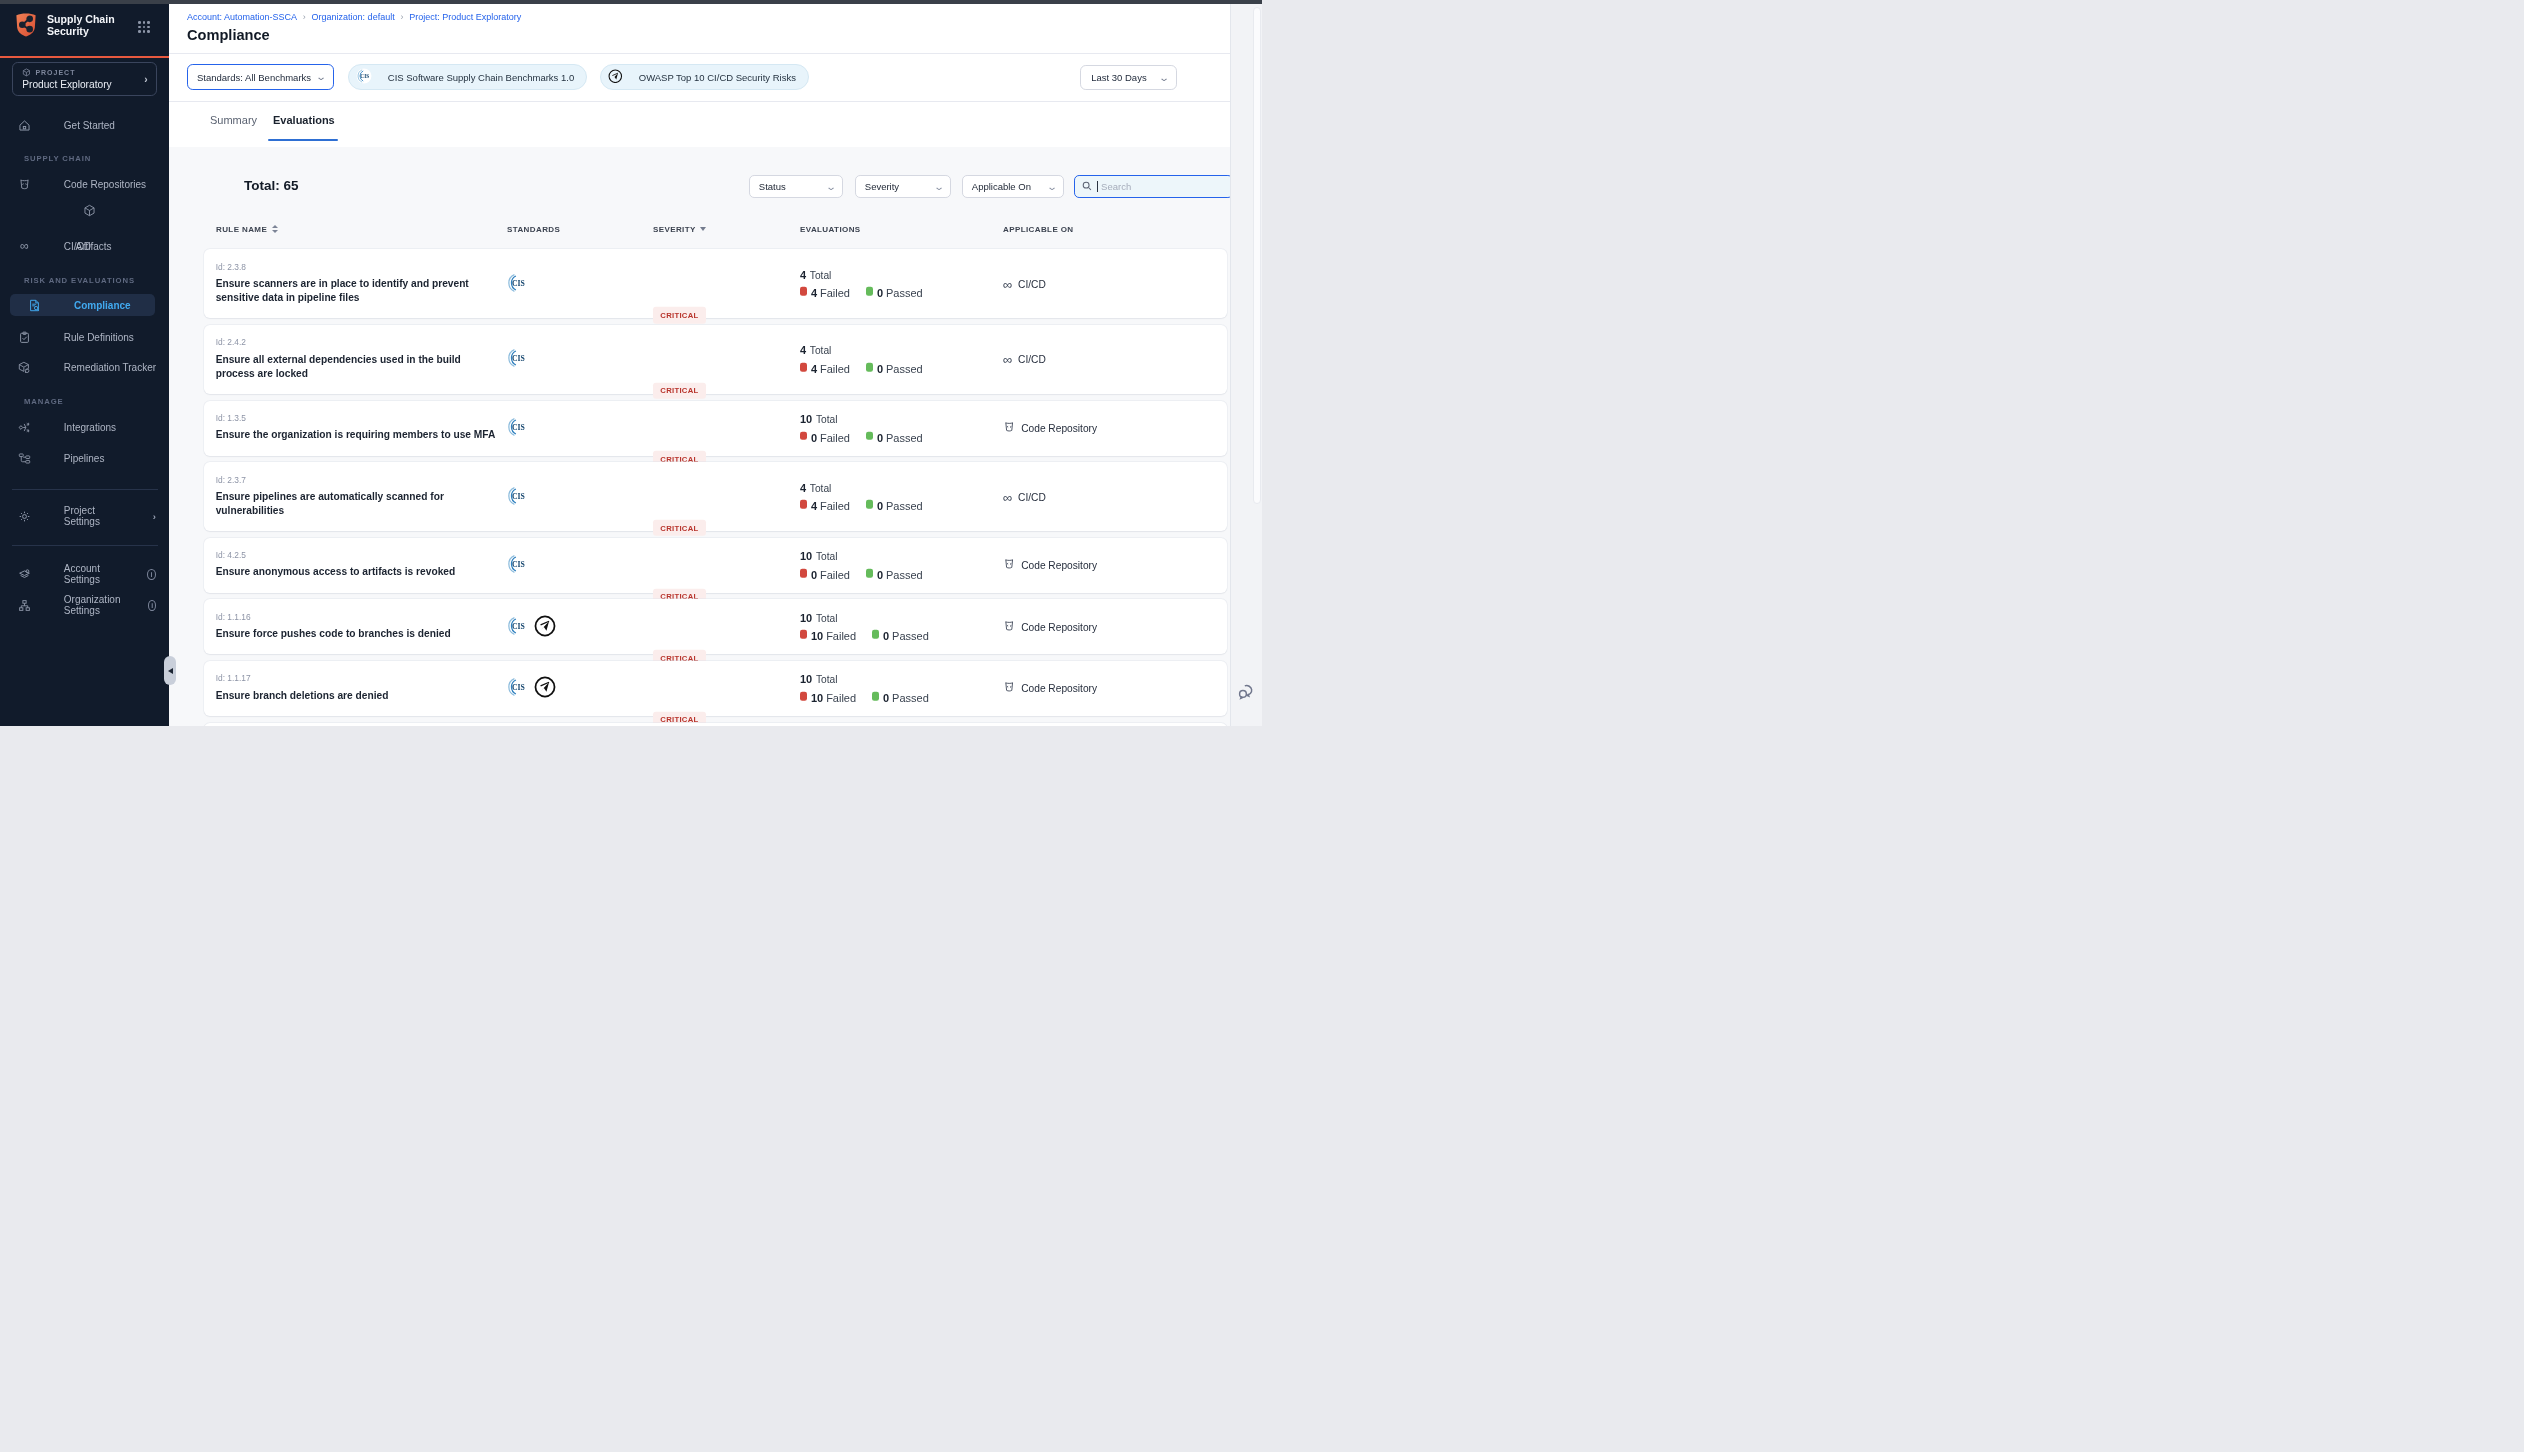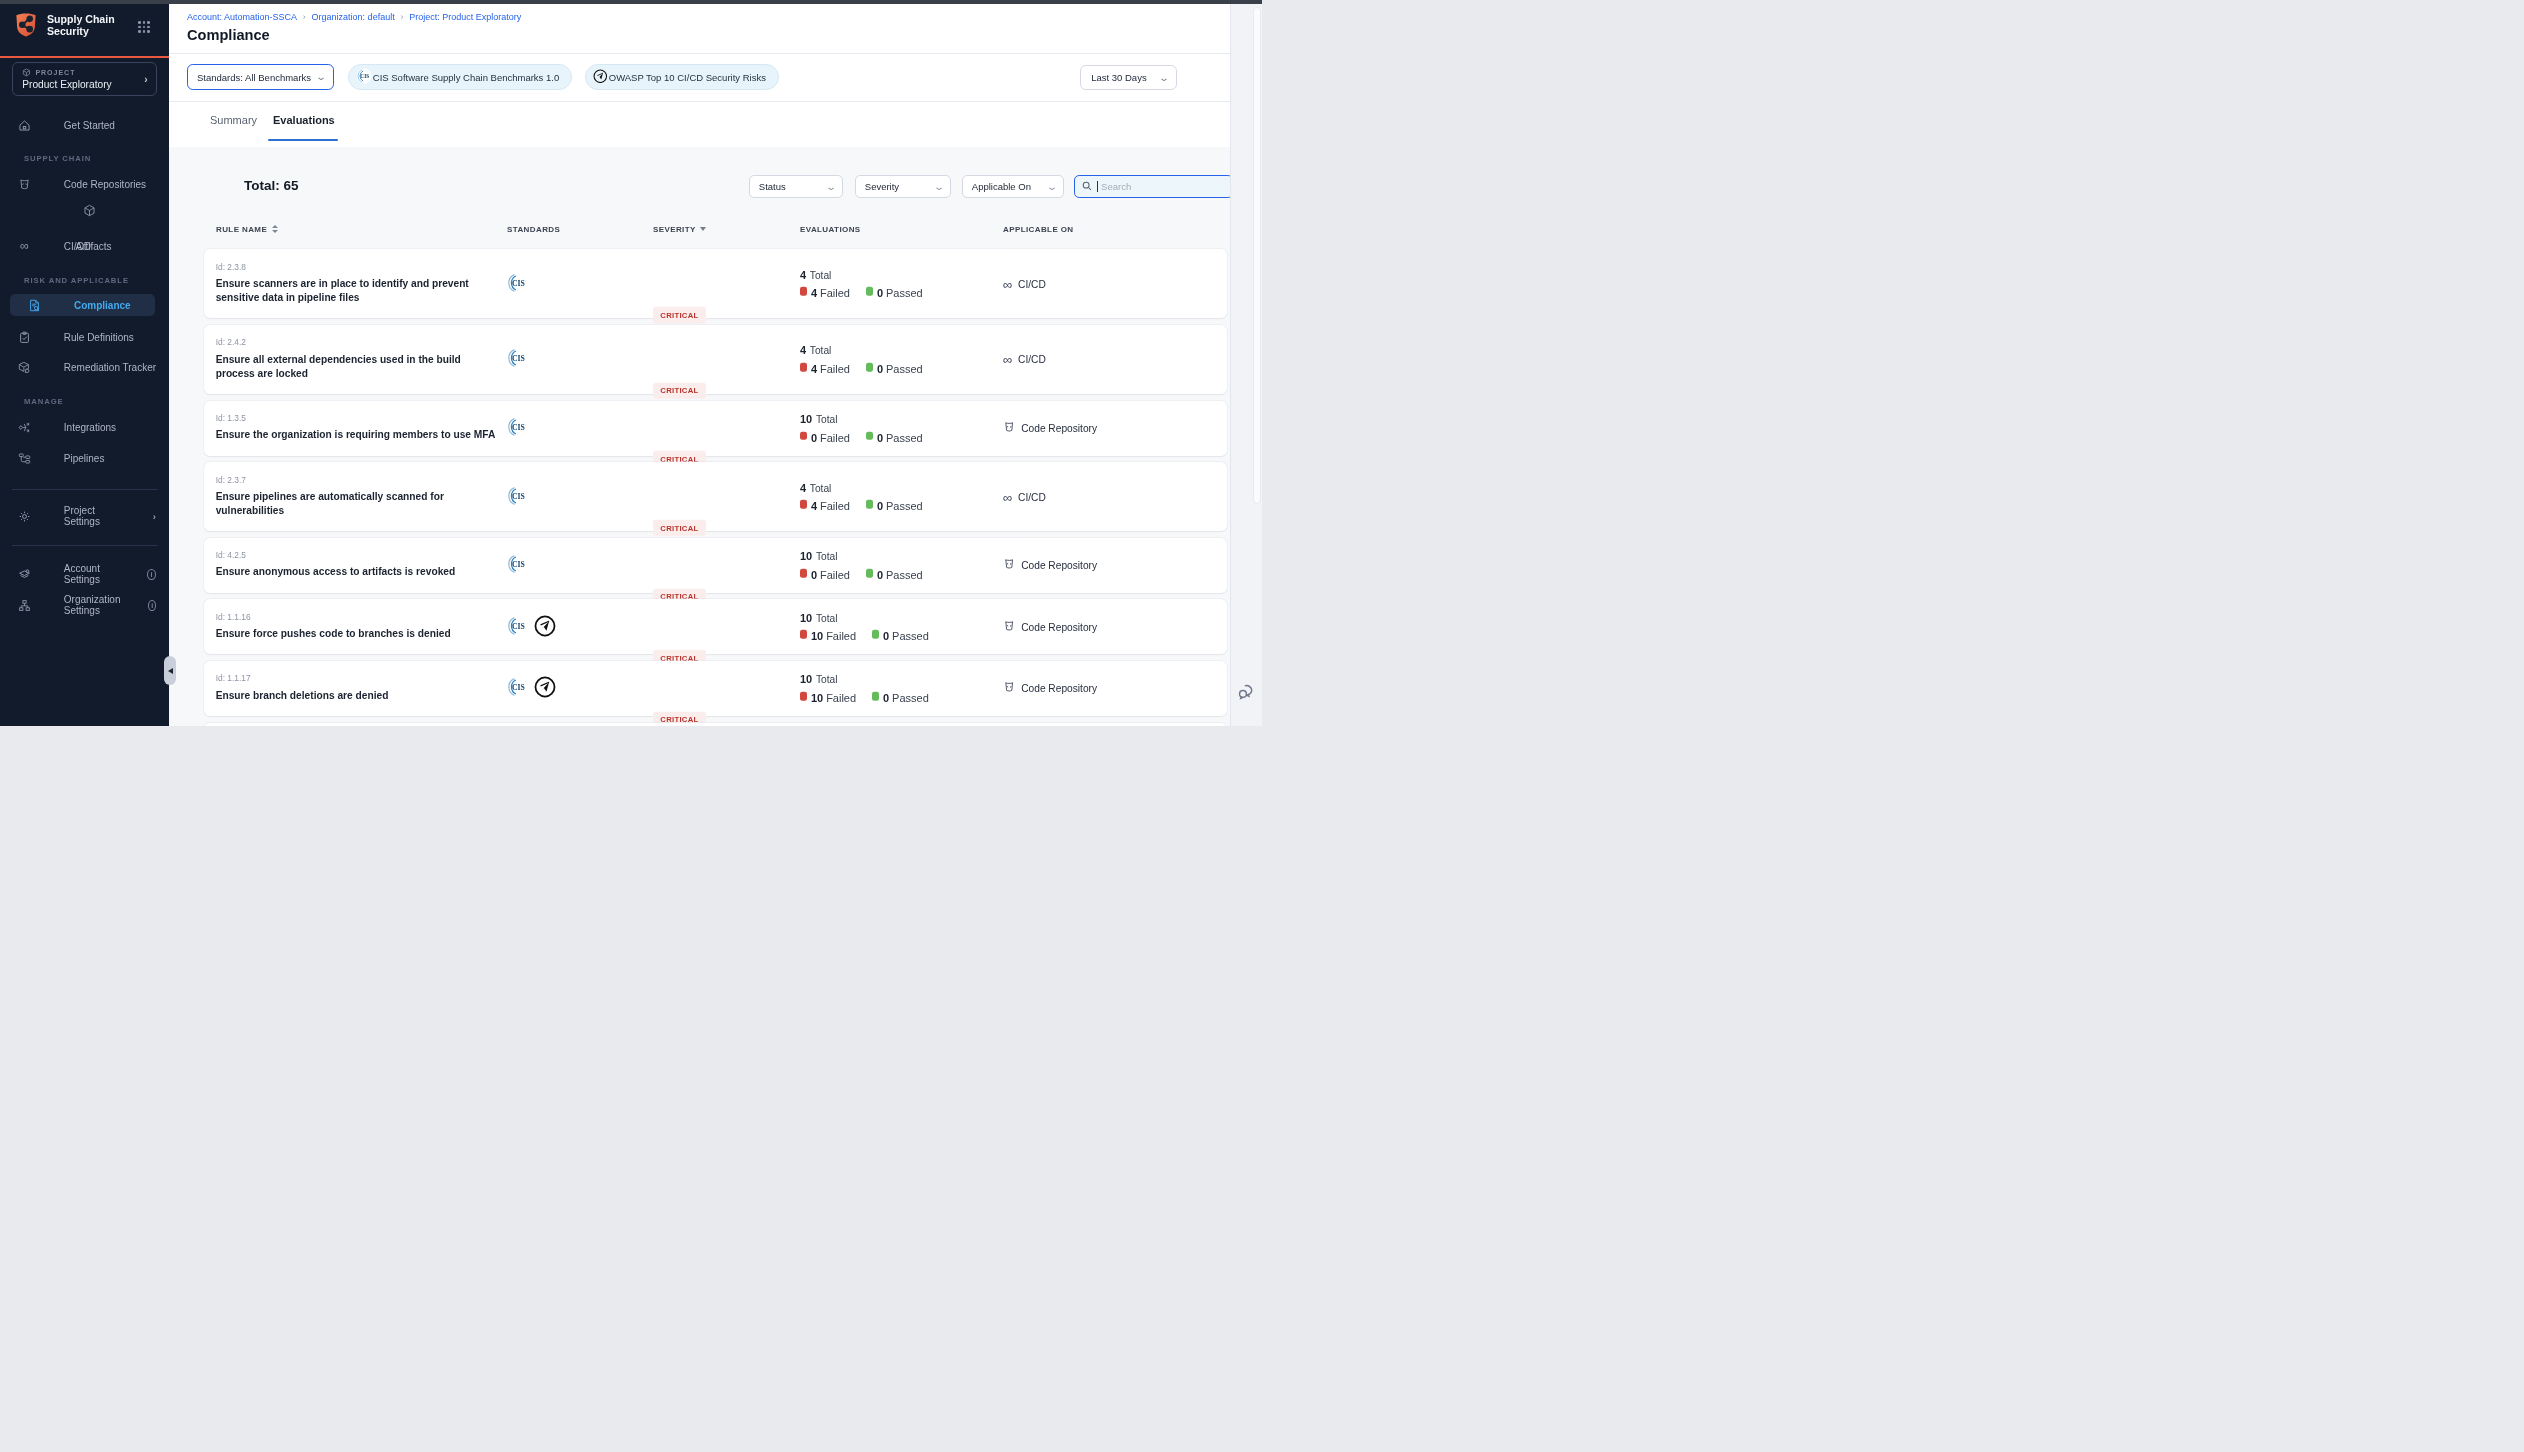--- a/index.html
+++ b/index.html
@@ -52,21 +52,21 @@
   .breadcrumb .crumb{cursor:pointer;}
   .breadcrumb .sep{color:#98a0ad;font-size:8.8px;}
   .page-title{position:absolute;top:23.4px;left:18px;font-size:14.6px;font-weight:bold;color:#121a26;}
 
   .filterbar{height:48px;border-bottom:0.7px solid #e7e9f0;display:flex;align-items:center;
              padding-left:17.5px;flex:0 0 auto;position:relative;}
   .std-select{width:147px;height:25.6px;border:1.1px solid #2563eb;border-radius:5.8px;display:flex;
               align-items:center;padding:0 7.3px 0 9.5px;font-size:9.5px;color:#1d2738;cursor:pointer;background:#fff;}
   .std-select .chev{margin-left:auto;color:#7a8294;}
   .chip{height:25.6px;border-radius:13px;background:#e8f4fb;border:0.7px solid #d5e8f3;display:flex;
-        align-items:center;gap:1px;padding:0 11.7px 0 7.3px;font-size:9.5px;color:#253341;margin-left:14px;
+        align-items:center;gap:16px;padding:0 11.7px 0 7.3px;font-size:9.5px;color:#253341;margin-left:14px;
         cursor:pointer;white-space:nowrap;}
   .chip:nth-of-type(3){margin-left:13px;}
   .date-select{position:absolute;right:53px;top:11px;width:97px;height:25.6px;border:0.7px solid #d5d8e1;
                border-radius:5.8px;display:flex;align-items:center;padding:0 8px 0 10.2px;font-size:9.5px;
                color:#1d2738;cursor:pointer;background:#fff;}
   .date-select .chev{margin-left:auto;color:#7a8294;}
   .chev{font-size:9.5px;line-height:1;transform:scaleX(1.4);}
 
   .tabbar{height:45px;position:relative;flex:0 0 auto;background:#fff;}
   .tab{position:absolute;top:12.4px;font-size:11px;color:#5a6271;cursor:pointer;}
@@ -215,21 +215,21 @@
             </svg>
           </span>
           <span>Artifacts</span>
         </div>
         <div class="sideitem" style="top: 235px;">
           <span class="sicon">
             <span style="font-size:12.4px;line-height:1;">∞</span>
           </span>
           <span>CI/CD</span>
         </div>
-        <div class="sidehead" style="top: 276px;">RISK AND APPLICABLE</div>
+        <div class="sidehead" style="top: 276px;">RISK AND EVALUATIONS</div>
         <div class="sideitem active" style="top: 294px;">
           <span class="sicon">
             <svg width="13" height="13" viewBox="0 0 20 20" fill="none" stroke="currentColor" stroke-width="1.5">
               <path d="M4 2h8l4 4v12H4z"></path>
               <path d="M12 2v4h4"></path>
               <path d="M6.5 8h6 M6.5 10.5h4"></path>
               <circle cx="12.5" cy="14" r="2.6"></circle>
               <path d="M14.4 15.9 L16.5 18"></path>
             </svg>
           </span>

